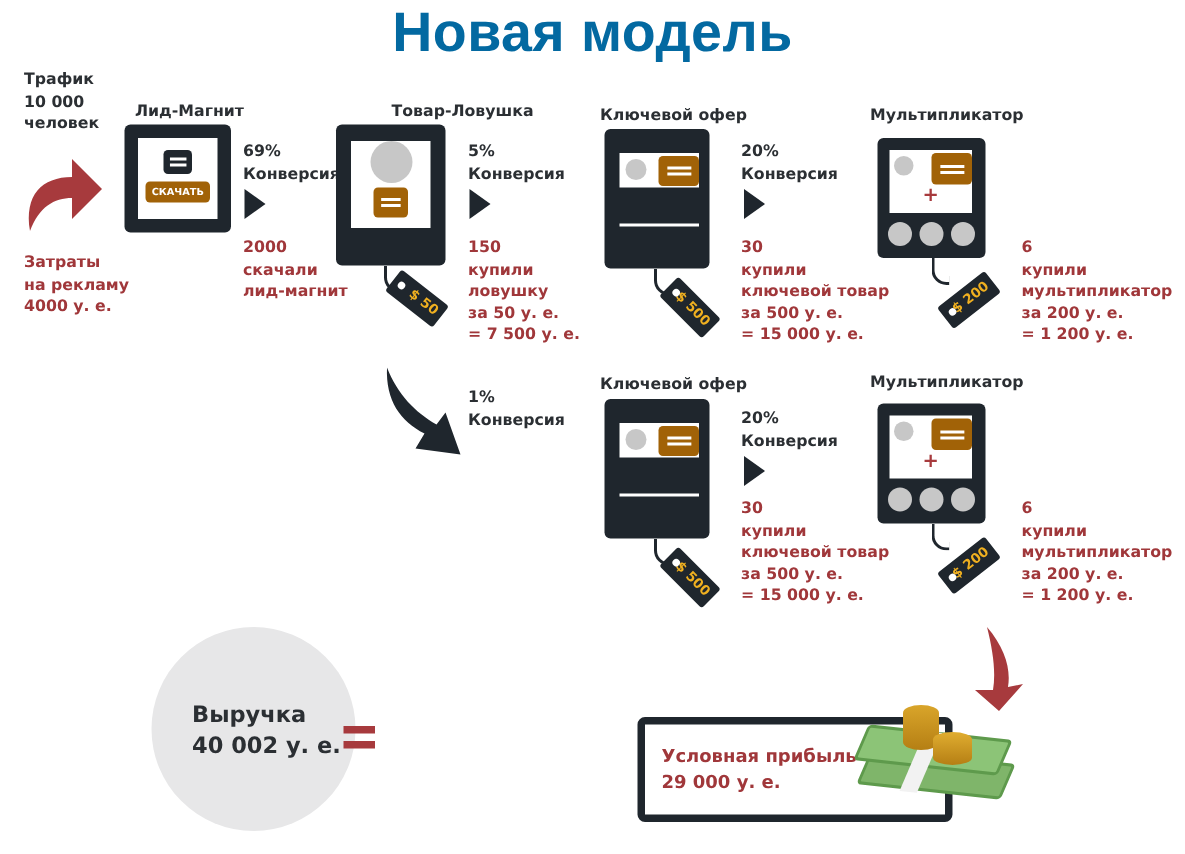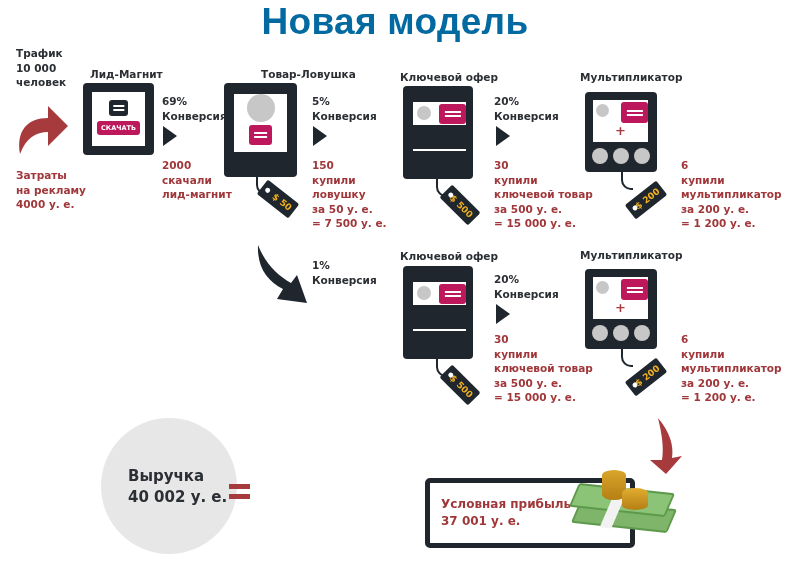--- a/index.html
+++ b/index.html
@@ -6,21 +6,21 @@
   html, body { width: 790px; height: 569px; background: #ffffff; overflow: hidden; }
   body { position: relative; font-family: "DejaVu Sans", sans-serif; color: #2b2f33; }
   .abs { position: absolute; }
   .title { left: 0; width: 790px; top: 0; text-align: center; font-family: "Liberation Sans", sans-serif; font-weight: bold; font-size: 37px; color: #0369a1; line-height: 44px; letter-spacing: 0.3px; }
   .lbl { font-weight: bold; font-size: 10.5px; line-height: 14px; color: #2b2f33; white-space: nowrap; }
   .red { color: #a0373a; }
   .txt { font-weight: bold; font-size: 10.5px; line-height: 14.5px; white-space: pre; }
   .device { background: #1f262d; border-radius: 4px; }
   .screen { position: absolute; background: #ffffff; }
   .tri { width: 0; height: 0; border-top: 10px solid transparent; border-bottom: 10px solid transparent; border-left: 14px solid #1f262d; }
-  .btn-red { position: absolute; background: #be185d; border-radius: 3px; }
+  .btn-red { position: absolute; background: #a16207; border-radius: 3px; }
   .bars { position: absolute; left: 50%; top: 50%; transform: translate(-50%,-50%); width: 60%; }
   .bars i { display: block; height: 2px; background: #ffffff; margin: 2px 0; }
   .btn-dark { position: absolute; background: #1f262d; border-radius: 3px; }
   .circ { position: absolute; border-radius: 50%; background: #c7c7c7; }
   .tag { position: absolute; width: 40px; height: 18px; background: #1f262d; border-radius: 2px; color: #f0b020; font-size: 9px; font-weight: bold; text-align: right; padding-right: 4px; line-height: 18px; }
   .tag::before { content: ""; position: absolute; left: 4px; top: 6px; width: 5px; height: 5px; border-radius: 50%; background: #fff; }
   .cord { position: absolute; border-left: 2px solid #1f262d; border-bottom: 2px solid #1f262d; border-bottom-left-radius: 10px; }
   .revenue { left: 101px; top: 418px; width: 136px; height: 136px; border-radius: 50%; background: #e7e7e8; }
   .profitbox { left: 425px; top: 478px; width: 210px; height: 70px; border: 5px solid #1f262d; border-radius: 5px; background: #fff; }
 </style>
@@ -190,21 +190,21 @@
   <div style="height:5px;background:#a73a3d;"></div>
   <div style="height:5px;margin-top:5px;background:#a73a3d;"></div>
 </div>
 
 <svg class="abs" style="left:648px;top:418px;" width="40" height="58" viewBox="0 0 40 58">
   <path d="M10 0 C 22 14, 26 28, 24 40 L 34 38 L 18 56 L 2 42 L 14 42 C 16 30, 14 16, 10 0 Z" fill="#a73a3d"></path>
 </svg>
 
 <div class="abs profitbox"></div>
 <div class="abs" style="left:441px;top:496px;font-weight:bold;font-size:12px;line-height:17px;white-space:pre;color:#a0373a;">Условная прибыль
-37 001 у. е.</div>
+29 000 у. е.</div>
 
 <div class="abs" style="left:572px;top:470px;width:110px;height:80px;">
   <div style="position:absolute;left:2px;top:34px;width:100px;height:24px;background:#7fb56a;border:2px solid #5e9a4c;border-radius:3px;transform:skewX(-18deg) rotate(6deg);"></div>
   <div style="position:absolute;left:0px;top:18px;width:100px;height:24px;background:#8cc477;border:2px solid #5e9a4c;border-radius:3px;transform:skewX(-18deg) rotate(6deg);"></div>
   <div style="position:absolute;left:36px;top:18px;width:12px;height:40px;background:#f2f2f2;transform:skewX(-18deg) rotate(6deg);"></div>
   <div style="position:absolute;left:30px;top:0px;width:24px;height:30px;background:linear-gradient(#d9a52a,#b57f14);border-radius:50% / 18%;"></div>
   <div style="position:absolute;left:50px;top:18px;width:26px;height:22px;background:linear-gradient(#e0ad30,#b57f14);border-radius:50% / 22%;"></div>
 </div>
 
 </body></html>

